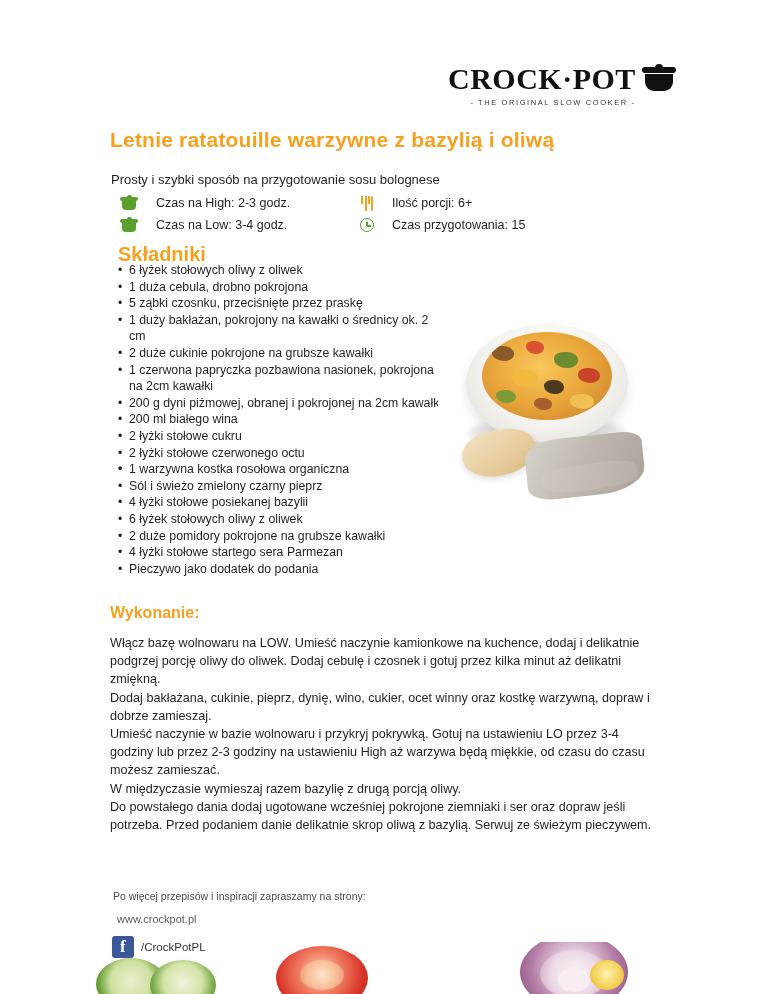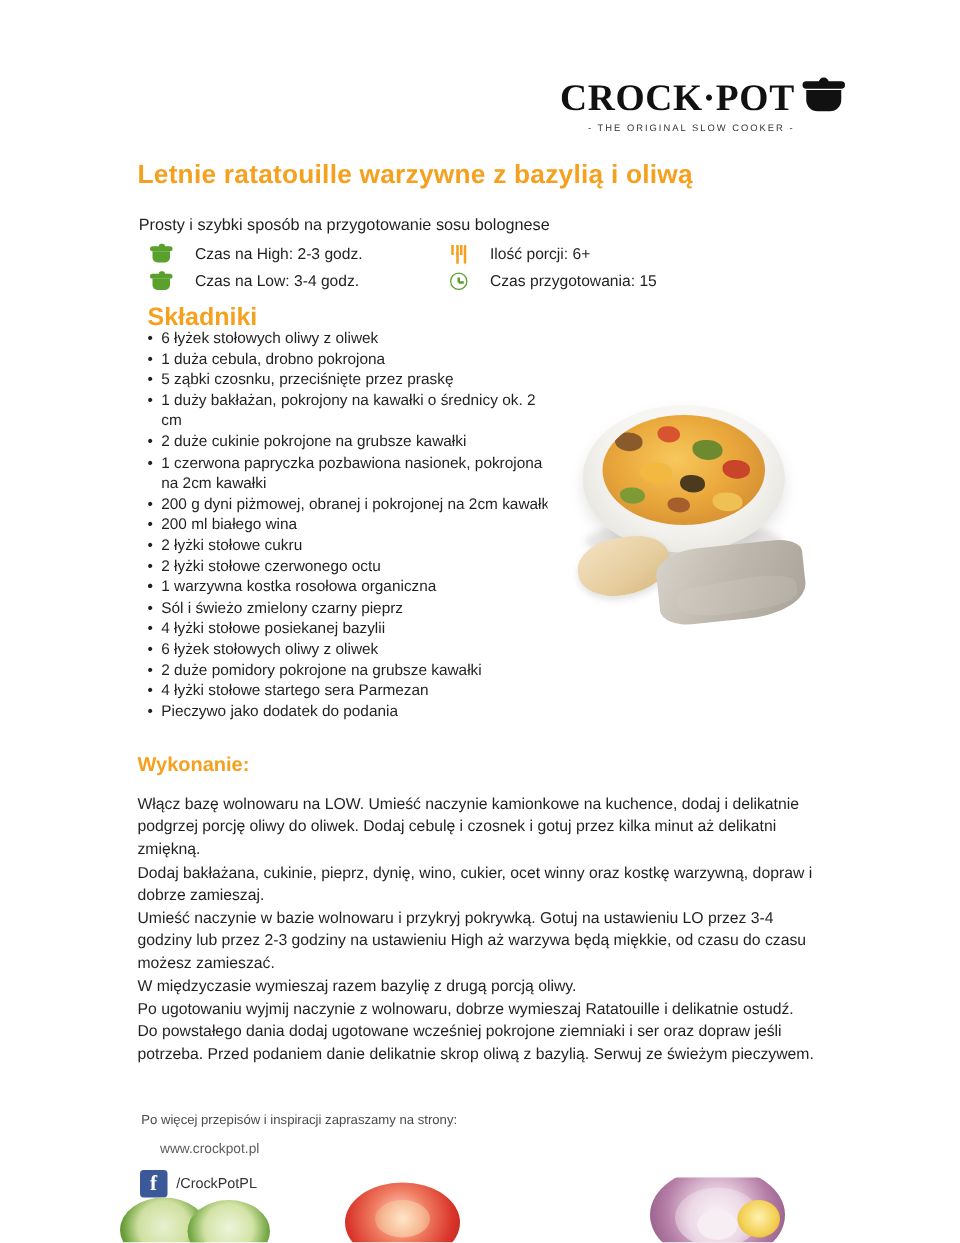--- a/index.html
+++ b/index.html
@@ -27,20 +27,21 @@
   
   .logo-wrap {
     position: absolute;
     right: 110px;
     top: 62px;
     width: 210px;
     text-align: center;
   }
   .logo-row {
     display: flex;
+    align-items: center;
     justify-content: center;
     gap: 6px;
   }
   .logo-text {
     font-family: "Liberation Serif", serif;
     font-weight: bold;
     font-size: 30px;
     letter-spacing: 0.5px;
     color: #111111;
   }
@@ -297,21 +298,21 @@
   
   .footer-note {
     position: absolute;
     left: 113px;
     top: 890px;
     font-size: 10.5px;
     color: #4a4a4a;
   }
   .footer-url {
     position: absolute;
-    left: 128px;
+    left: 117px;
     top: 913px;
     font-size: 11px;
     color: #5c5c5c;
   }
   .fb-row {
     position: absolute;
     left: 112px;
     top: 936px;
     display: flex;
     align-items: center;
@@ -507,21 +508,20 @@
     <div class="cloth"></div>
     <div class="cloth2"></div>
   </div>
 
   <div class="method-head">Wykonanie:</div>
   <div class="method-body" id="method-container">
       <p>Włącz bazę wolnowaru na LOW. Umieść naczynie kamionkowe na kuchence, dodaj i delikatnie podgrzej porcję oliwy do oliwek. Dodaj cebulę i czosnek i gotuj przez kilka minut aż delikatni zmiękną.</p>
       <p>Dodaj bakłażana, cukinie, pieprz, dynię, wino, cukier, ocet winny oraz kostkę warzywną, dopraw i dobrze zamieszaj.</p>
       <p>Umieść naczynie w bazie wolnowaru i przykryj pokrywką. Gotuj na ustawieniu LO przez 3-4 godziny lub przez 2-3 godziny na ustawieniu High aż warzywa będą miękkie, od czasu do czasu możesz zamieszać.</p>
       <p>W międzyczasie wymieszaj razem bazylię z drugą porcją oliwy.</p>
-      <p>Po ugotowaniu wyjmij naczynie z wolnowaru, dobrze wymieszaj Ratatouille i delikatnie ostudź.</p>
       <p>Do powstałego dania dodaj ugotowane wcześniej pokrojone ziemniaki i ser oraz dopraw jeśli potrzeba. Przed podaniem danie delikatnie skrop oliwą z bazylią. Serwuj ze świeżym pieczywem.</p>
     </div>
 
   <div class="footer-note">Po więcej przepisów i inspiracji zapraszamy na strony:</div>
   <div class="footer-url">www.crockpot.pl</div>
   <div class="fb-row">
     <span class="fb-icon"></span>
     <span class="fb-label">/CrockPotPL</span>
   </div>
 

